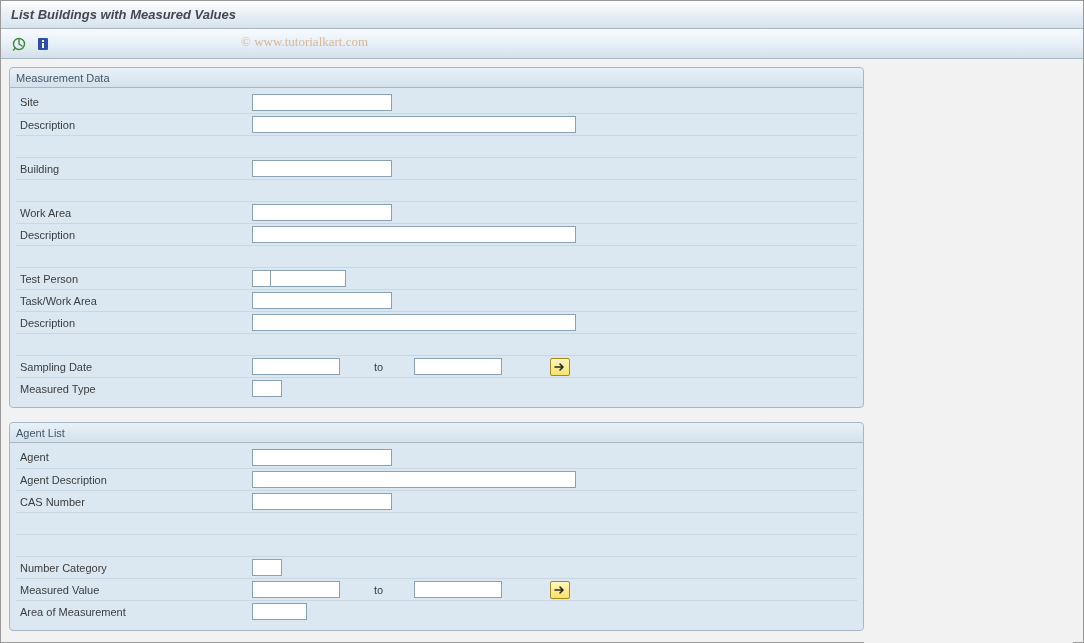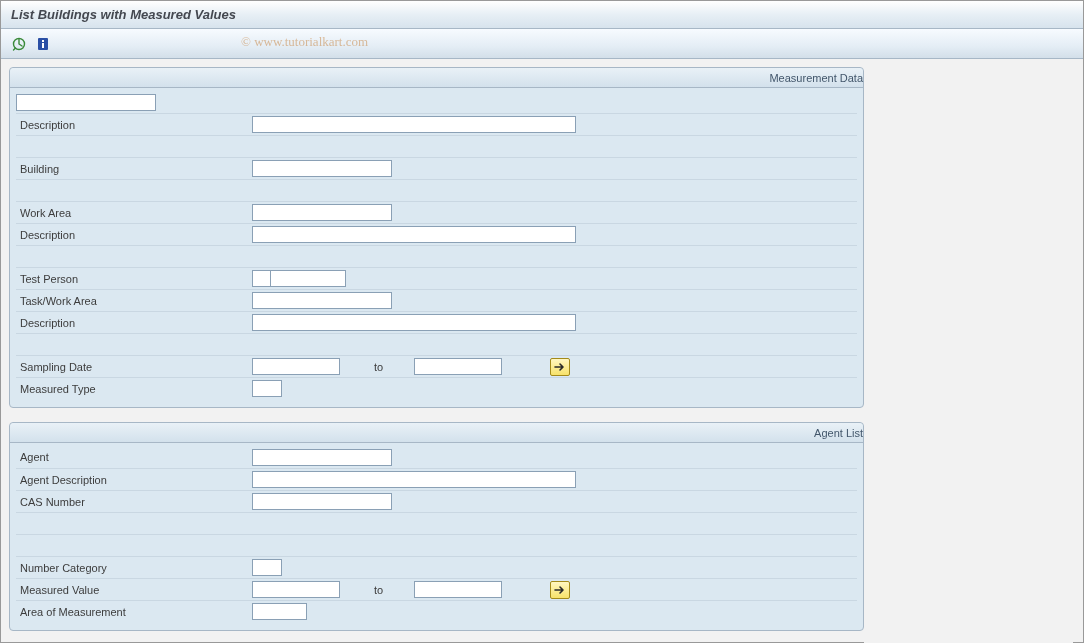--- a/index.html
+++ b/index.html
@@ -77,26 +77,25 @@
     border: 1px solid #a7b7c6;
     border-radius: 4px;
     margin-bottom: 14px;
     background: #dbe8f1;
   }
   .group-header {
     height: 20px;
     background: linear-gradient(to bottom, #e9f1f7 0%, #d3e1ec 100%);
     border-bottom: 1px solid #a7b7c6;
     border-radius: 4px 4px 0 0;
-    padding-left: 22px;
+    padding-left: 6px;
     display: flex;
     align-items: center;
     color: #42566b;
     font-size: 11px;
-    justify-content: flex-end;
   }
   .group-body {
     padding: 3px 6px 8px 6px;
   }
   .row {
     display: flex;
     align-items: center;
     height: 22px;
     border-top: 1px solid #c9d7e2;
   }
@@ -176,20 +175,21 @@
   <div class="content">
     <div class="left-col">
 
       <div class="group">
         <div class="group-header">
           <span>Measurement Data</span>
         </div>
         <div class="group-body">
 
           <div class="row">
+            <div class="label-cell">Site</div>
             <div class="field-cell">
               <input class="txt w140" type="text" value="" style="">
             </div>
           </div>
           <div class="row">
             <div class="label-cell">Description</div>
             <div class="field-cell">
               <input class="txt w320" type="text" value="" style="">
             </div>
           </div>

